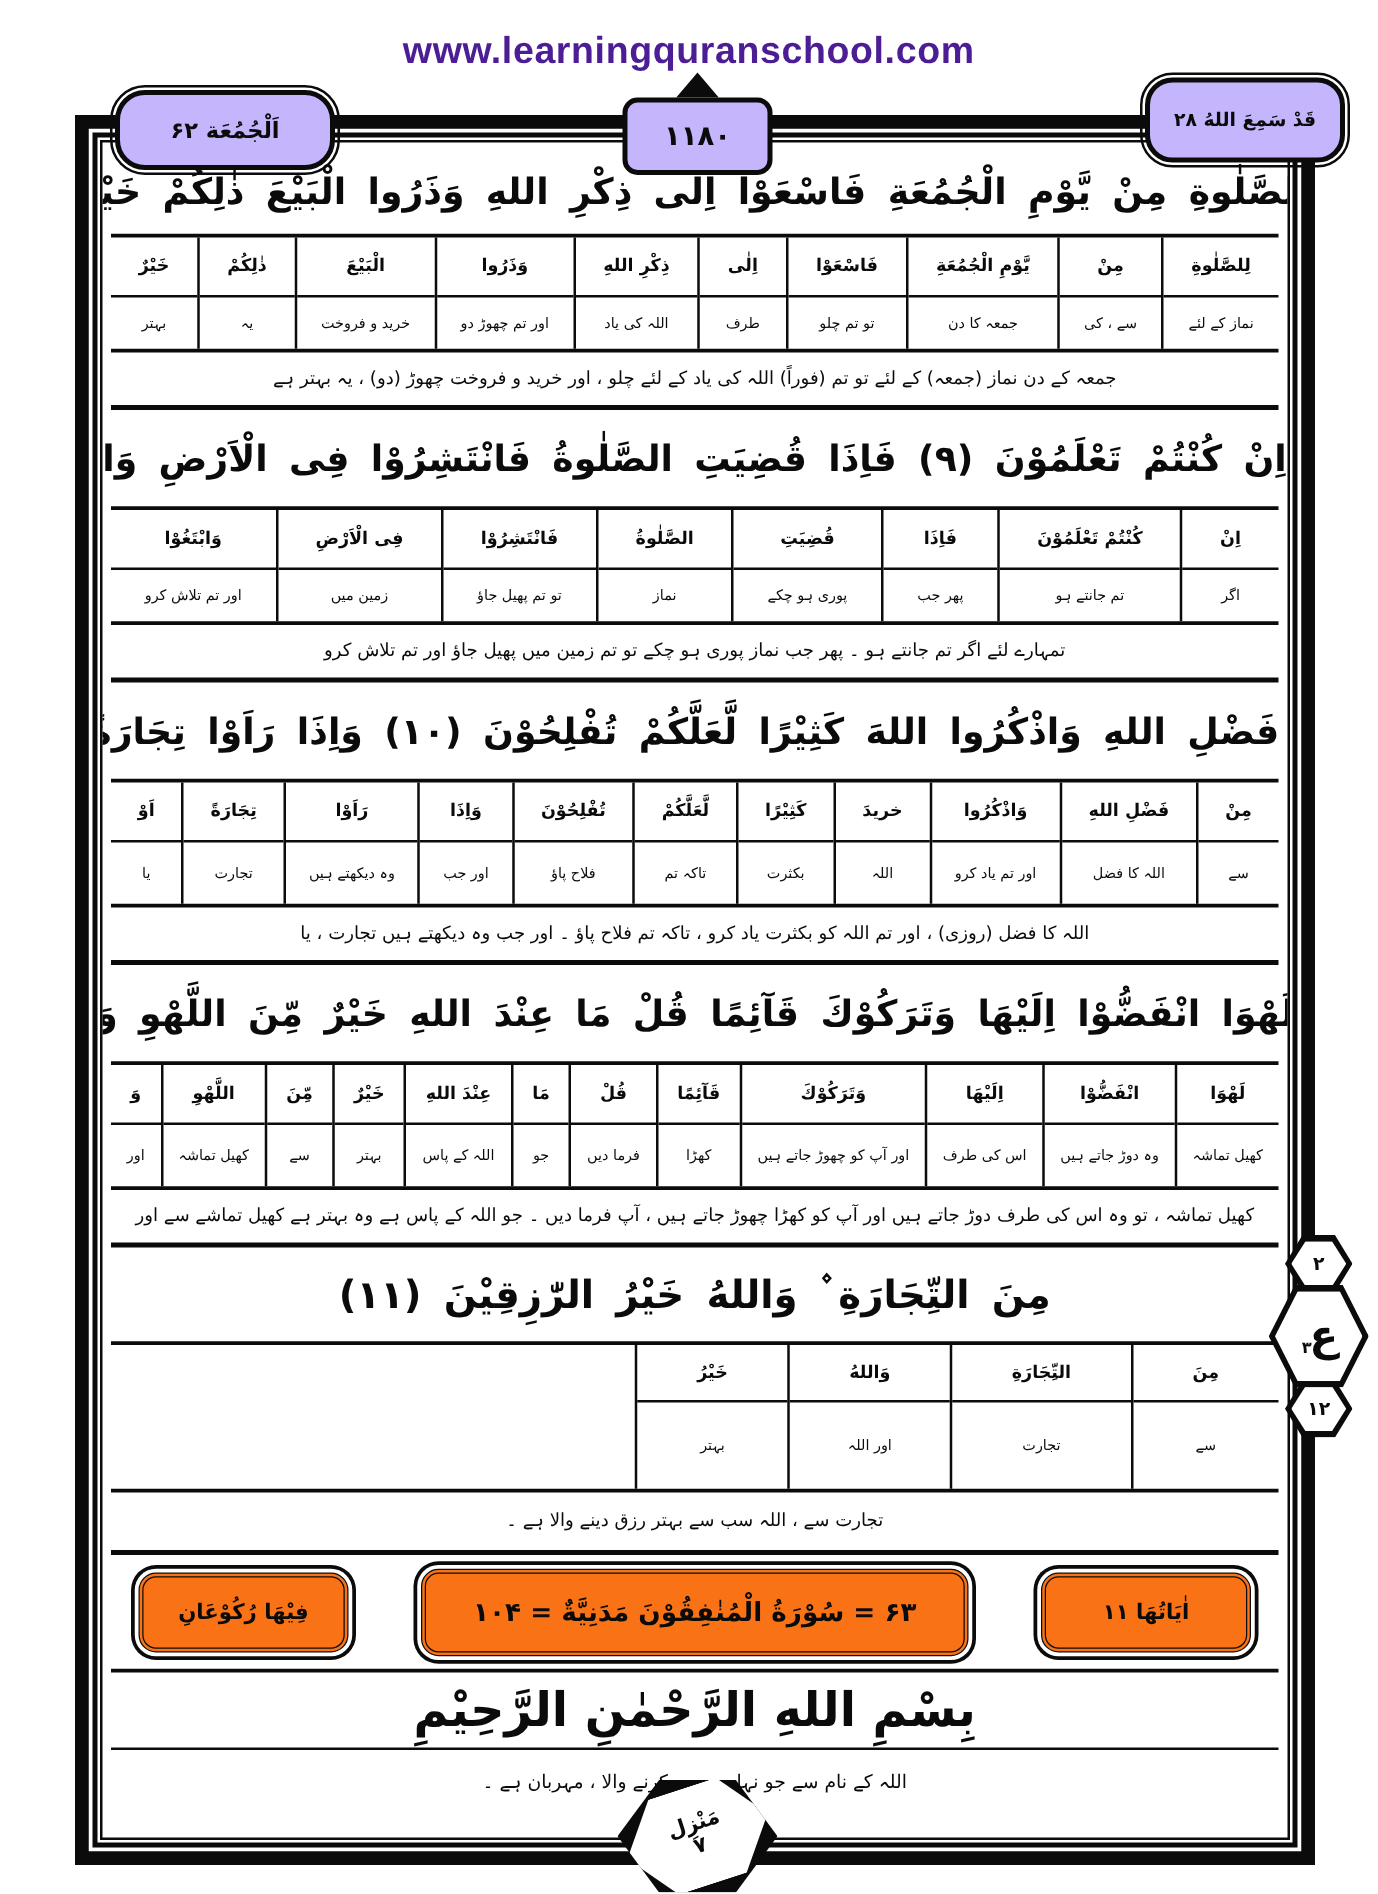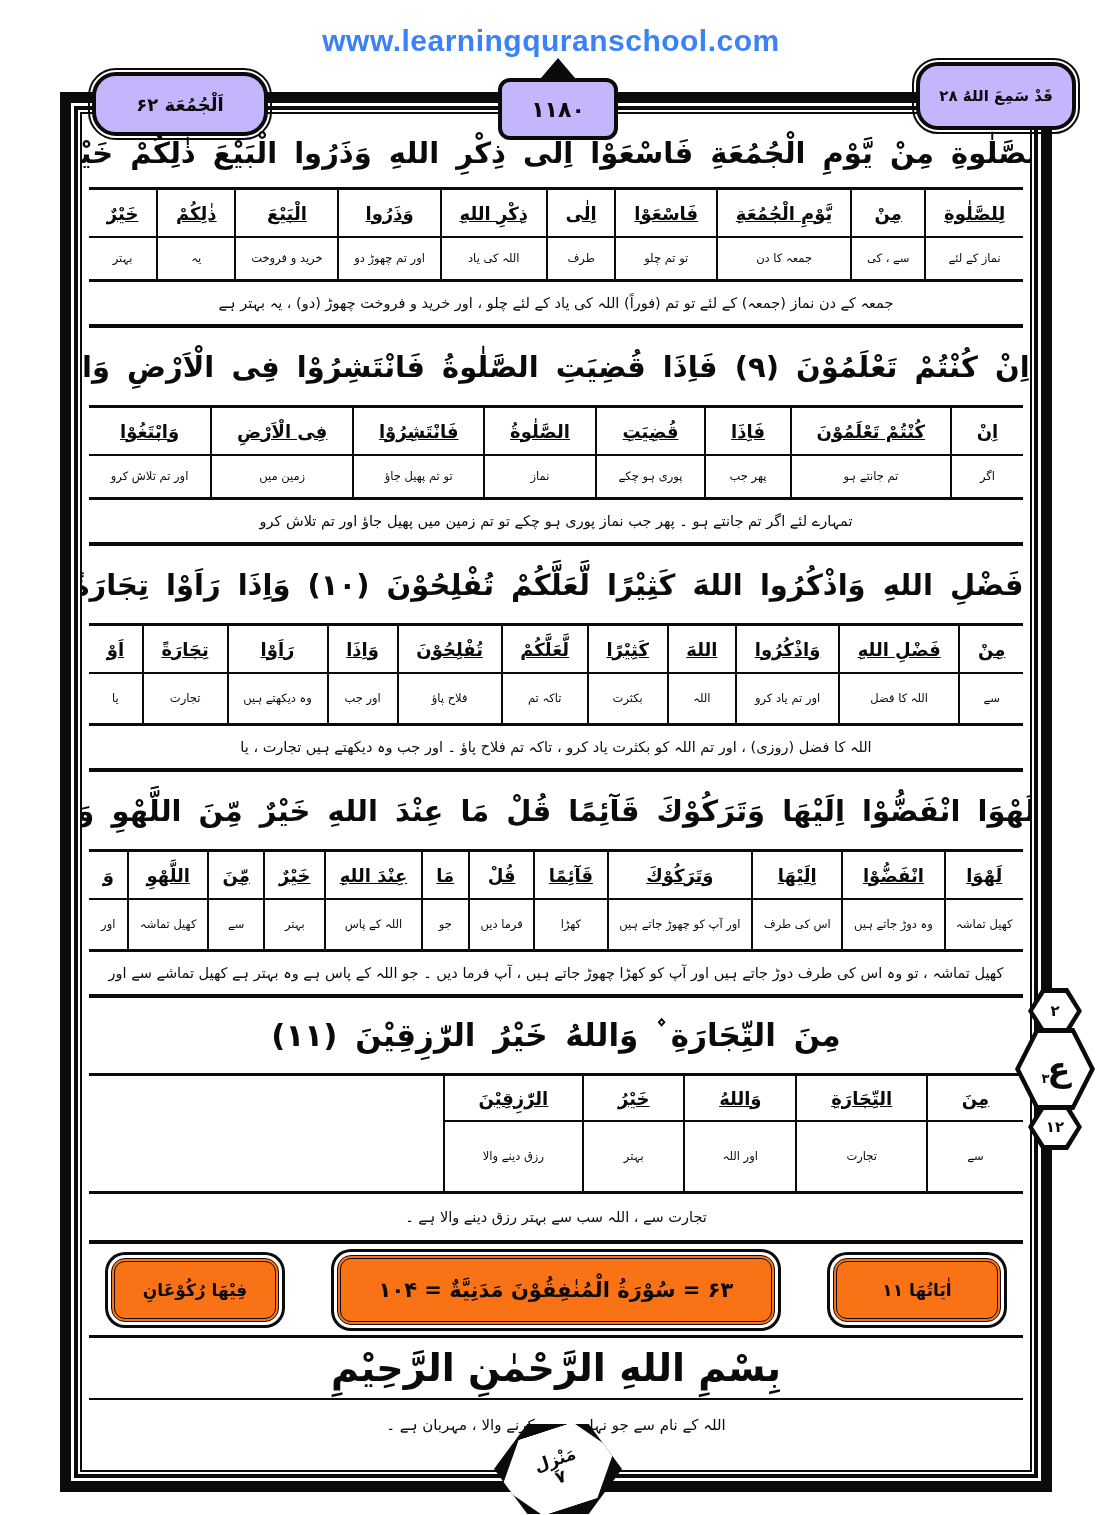--- a/index.html
+++ b/index.html
@@ -56,21 +56,21 @@
     font-size:29px;font-weight:bold;word-spacing:7px;letter-spacing:.5px;
     border-bottom:3px solid #0b0b0b;text-align:center;white-space:nowrap;
   }
   .ayah-1{height:72px;}
   .ayah-n{height:80px;}
   .ayah-c{height:78px;font-size:31px;}
   .words{display:flex;flex-direction:row;align-items:stretch;border-bottom:3px solid #0b0b0b;}
   .wcol{flex:1 1 auto;display:flex;flex-direction:column;min-width:0;}
   .wcol + .wcol{border-inline-start:2px solid #0b0b0b;}
   .w-ar{flex:0 0 46px;display:flex;align-items:center;justify-content:center;
-    font-size:18px;font-weight:bold;white-space:nowrap;padding:0 6px;text-decoration:underline;}
+    font-size:14px;font-weight:bold;white-space:nowrap;padding:0 6px;}
   .w-ur{flex:1 1 auto;display:flex;align-items:center;justify-content:center;
     font-size:11.5px;line-height:1.15;text-align:center;padding:2px 3px;
     border-top:2px solid #0b0b0b;}
   .words-std{height:92px;}
   .words-t3{height:100px;}
   .words-t5{height:118px;}
   .words-t5 .w-ar{flex:0 0 44px;}
   .words-t5::after{content:"";flex:2.4 1 220px;border-inline-start:2px solid #0b0b0b;}
   .trans{
     display:flex;align-items:center;justify-content:center;text-align:center;
@@ -90,21 +90,21 @@
   .s-badge-center{width:430px;height:62px;font-size:21px;}
   
   .bismillah{height:62px;display:flex;align-items:center;justify-content:center;
     font-size:38px;font-weight:bold;border-bottom:2px solid #0b0b0b;letter-spacing:1px;}
   .bism-trans{height:50px;display:flex;align-items:center;justify-content:center;
     font-size:15px;border-bottom:none;}
 </style>
 </head>
 <body>
 
-<div class="site-url" style="color: #3b82f6;">www.learningquranschool.com</div>
+<div class="site-url" style="color: #4c1d95;">www.learningquranschool.com</div>
 
 <div class="cartouche badge-left">اَلْجُمُعَة ۶۲</div>
 <div class="cartouche badge-page">۱۱۸۰</div>
 <div class="cartouche badge-right">قَدْ سَمِعَ اللهُ ۲۸</div>
 
 <div class="frame">
   <div class="frame-mid">
     <div class="frame-in content">
 
       <div class="row ayah ayah-1">لِلصَّلٰوةِ مِنْ يَّوْمِ الْجُمُعَةِ فَاسْعَوْا اِلٰى ذِكْرِ اللهِ وَذَرُوا الْبَيْعَ ذٰلِكُمْ خَيْرٌ</div>
@@ -197,21 +197,21 @@
           </div>
           <div class="wcol">
             <div class="w-ar">فَضْلِ اللهِ</div>
             <div class="w-ur">اللہ کا فضل</div>
           </div>
           <div class="wcol">
             <div class="w-ar">وَاذْكُرُوا</div>
             <div class="w-ur">اور تم یاد کرو</div>
           </div>
           <div class="wcol">
-            <div class="w-ar">اللهَ</div>
+            <div class="w-ar">خریدَ</div>
             <div class="w-ur">اللہ</div>
           </div>
           <div class="wcol">
             <div class="w-ar">كَثِيْرًا</div>
             <div class="w-ur">بکثرت</div>
           </div>
           <div class="wcol">
             <div class="w-ar">لَّعَلَّكُمْ</div>
             <div class="w-ur">تاکہ تم</div>
           </div>
@@ -301,24 +301,20 @@
             <div class="w-ar">التِّجَارَةِ</div>
             <div class="w-ur">تجارت</div>
           </div>
           <div class="wcol">
             <div class="w-ar">وَاللهُ</div>
             <div class="w-ur">اور اللہ</div>
           </div>
           <div class="wcol">
             <div class="w-ar">خَيْرُ</div>
             <div class="w-ur">بہتر</div>
-          </div>
-          <div class="wcol">
-            <div class="w-ar">الرّٰزِقِيْنَ</div>
-            <div class="w-ur">رزق دینے والا</div>
           </div>
         </div>
       <div class="row trans trans-5">تجارت سے ، اللہ سب سے بہتر رزق دینے والا ہے ۔</div>
 
       <div class="row surah-row">
         <div class="s-badge s-badge-side">اٰيَاتُهَا ۱۱</div>
         <div class="s-badge s-badge-center">۶۳ = سُوْرَةُ الْمُنٰفِقُوْنَ مَدَنِيَّةٌ = ۱۰۴</div>
         <div class="s-badge s-badge-side">فِيْهَا رُكُوْعَانِ</div>
       </div>
 

